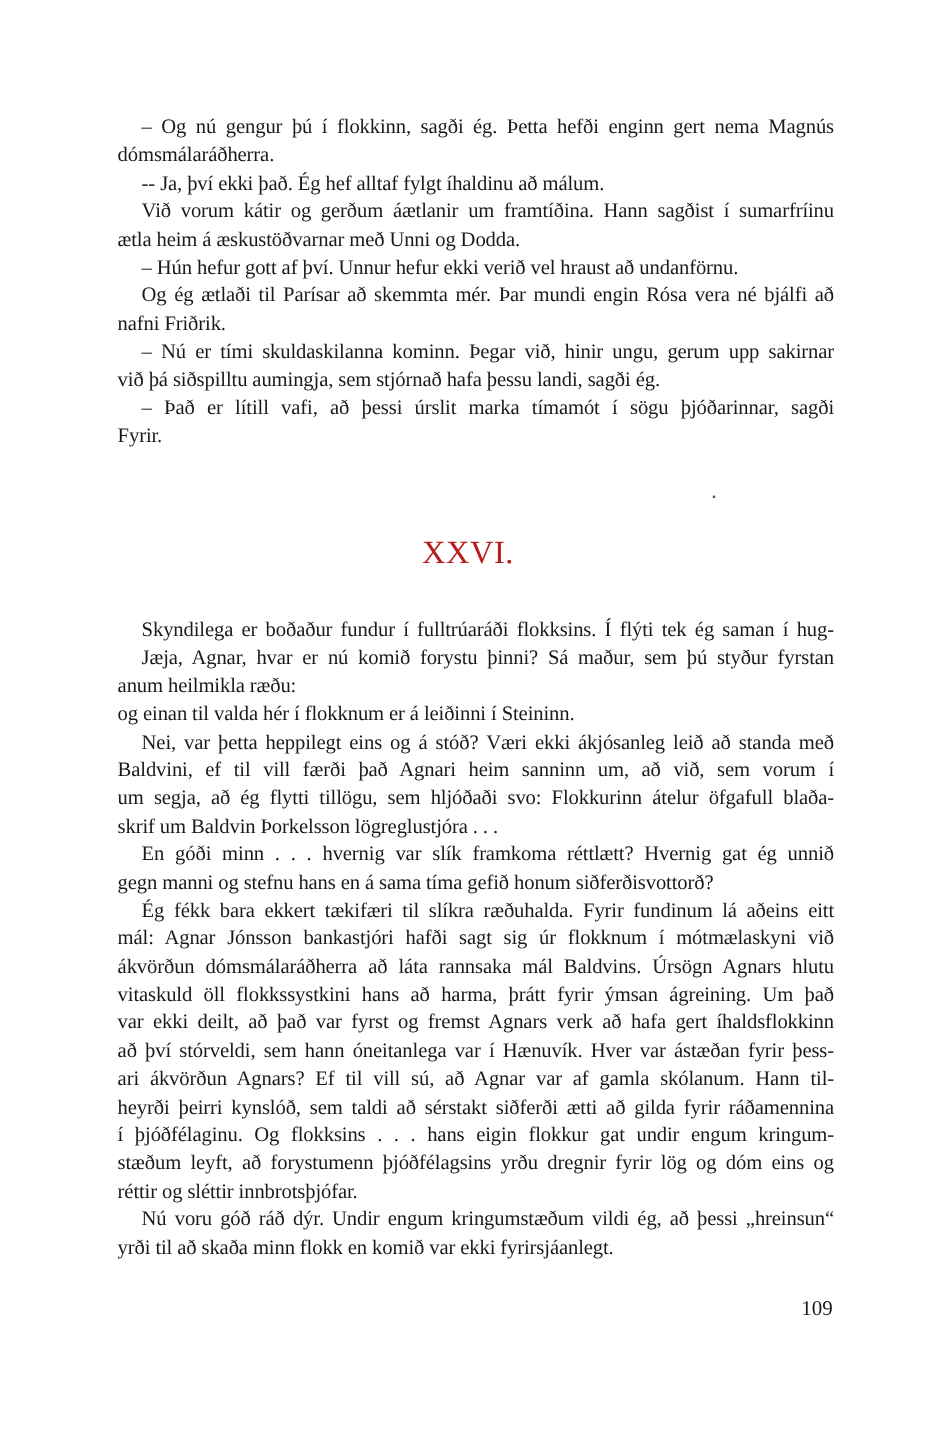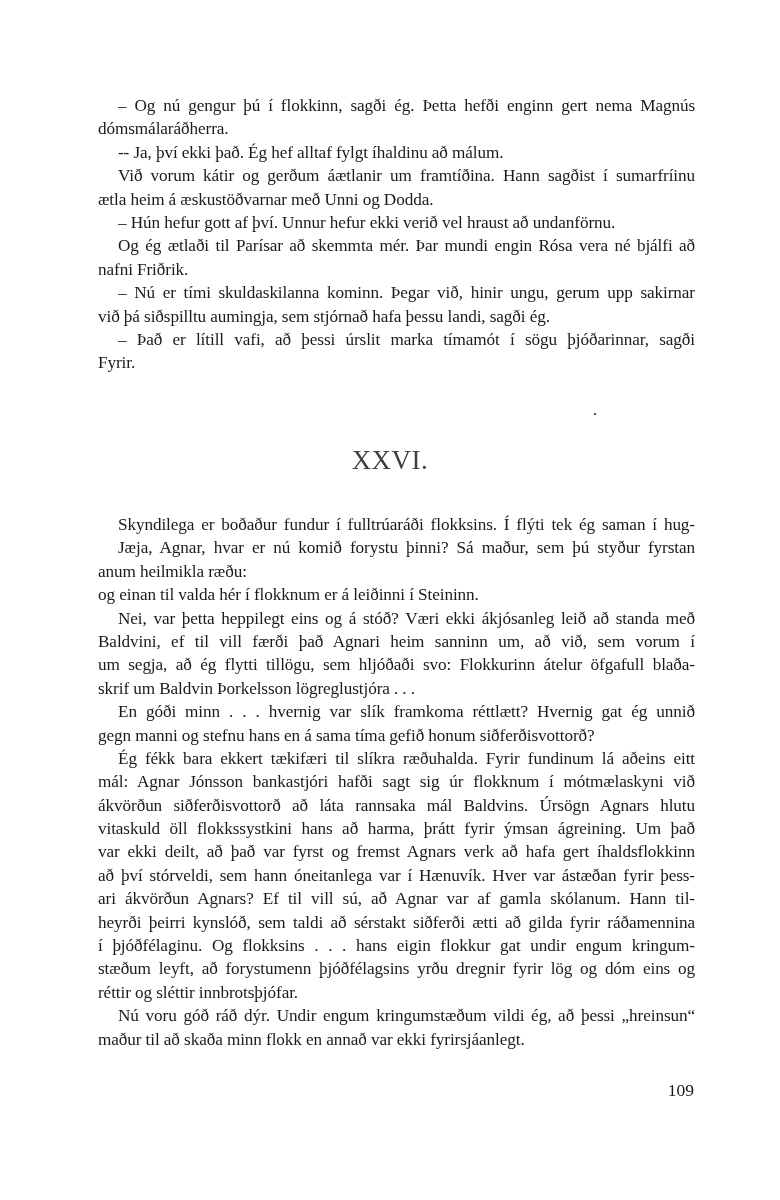--- a/index.html
+++ b/index.html
@@ -33,21 +33,21 @@
     .line.indent { padding-left: 20px; }
     .line.last { text-align-last: left; }
     .chapter {
       position: absolute;
       left: 0;
       width: 780px;
       top: 445px;
       text-align: center;
       font-size: 27px;
       letter-spacing: 0.5px;
-      color: #404040;
+      color: #b91c1c;
     }
     .block2 {
       position: absolute;
       left: 98px;
       top: 513px;
       width: 597px;
     }
     .stray-dot {
       position: absolute;
       left: 594px;
@@ -92,26 +92,26 @@
     <div class="line last">anum heilmikla ræðu:</div>
     <div class="line last">og einan til valda hér í flokknum er á leiðinni í Steininn.</div>
     <div class="line indent">Nei, var þetta heppilegt eins og á stóð? Væri ekki ákjósanleg leið að standa með</div>
     <div class="line">Baldvini, ef til vill færði það Agnari heim sanninn um, að við, sem vorum í</div>
     <div class="line">um segja, að ég flytti tillögu, sem hljóðaði svo: Flokkurinn átelur öfgafull blaða-</div>
     <div class="line last">skrif um Baldvin Þorkelsson lögreglustjóra . . .</div>
     <div class="line indent">En góði minn . . . hvernig var slík framkoma réttlætt? Hvernig gat ég unnið</div>
     <div class="line last">gegn manni og stefnu hans en á sama tíma gefið honum siðferðisvottorð?</div>
     <div class="line indent">Ég fékk bara ekkert tækifæri til slíkra ræðuhalda. Fyrir fundinum lá aðeins eitt</div>
     <div class="line">mál: Agnar Jónsson bankastjóri hafði sagt sig úr flokknum í mótmælaskyni við</div>
-    <div class="line">ákvörðun siðferðisvottorð að láta rannsaka mál Baldvins. Úrsögn Agnars hlutu</div>
+    <div class="line">ákvörðun dómsmálaráðherra að láta rannsaka mál Baldvins. Úrsögn Agnars hlutu</div>
     <div class="line">vitaskuld öll flokkssystkini hans að harma, þrátt fyrir ýmsan ágreining. Um það</div>
     <div class="line">var ekki deilt, að það var fyrst og fremst Agnars verk að hafa gert íhaldsflokkinn</div>
     <div class="line">að því stórveldi, sem hann óneitanlega var í Hænuvík. Hver var ástæðan fyrir þess-</div>
     <div class="line">ari ákvörðun Agnars? Ef til vill sú, að Agnar var af gamla skólanum. Hann til-</div>
     <div class="line">heyrði þeirri kynslóð, sem taldi að sérstakt siðferði ætti að gilda fyrir ráðamennina</div>
     <div class="line">í þjóðfélaginu. Og flokksins . . . hans eigin flokkur gat undir engum kringum-</div>
     <div class="line">stæðum leyft, að forystumenn þjóðfélagsins yrðu dregnir fyrir lög og dóm eins og</div>
     <div class="line last">réttir og sléttir innbrotsþjófar.</div>
     <div class="line indent">Nú voru góð ráð dýr. Undir engum kringumstæðum vildi ég, að þessi „hreinsun“</div>
-    <div class="line last">maður til að skaða minn flokk en annað var ekki fyrirsjáanlegt.</div>
+    <div class="line last">yrði til að skaða minn flokk en komið var ekki fyrirsjáanlegt.</div>
   </div>
 
 <div class="page-number">109</div>
 
 </body></html>

